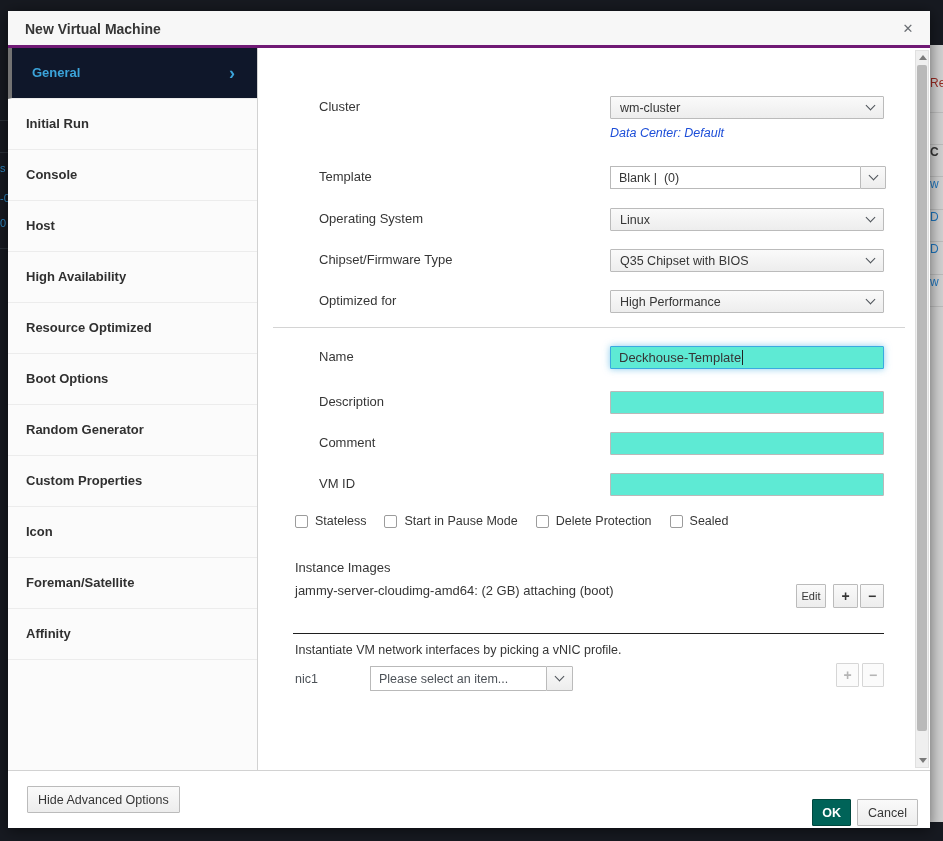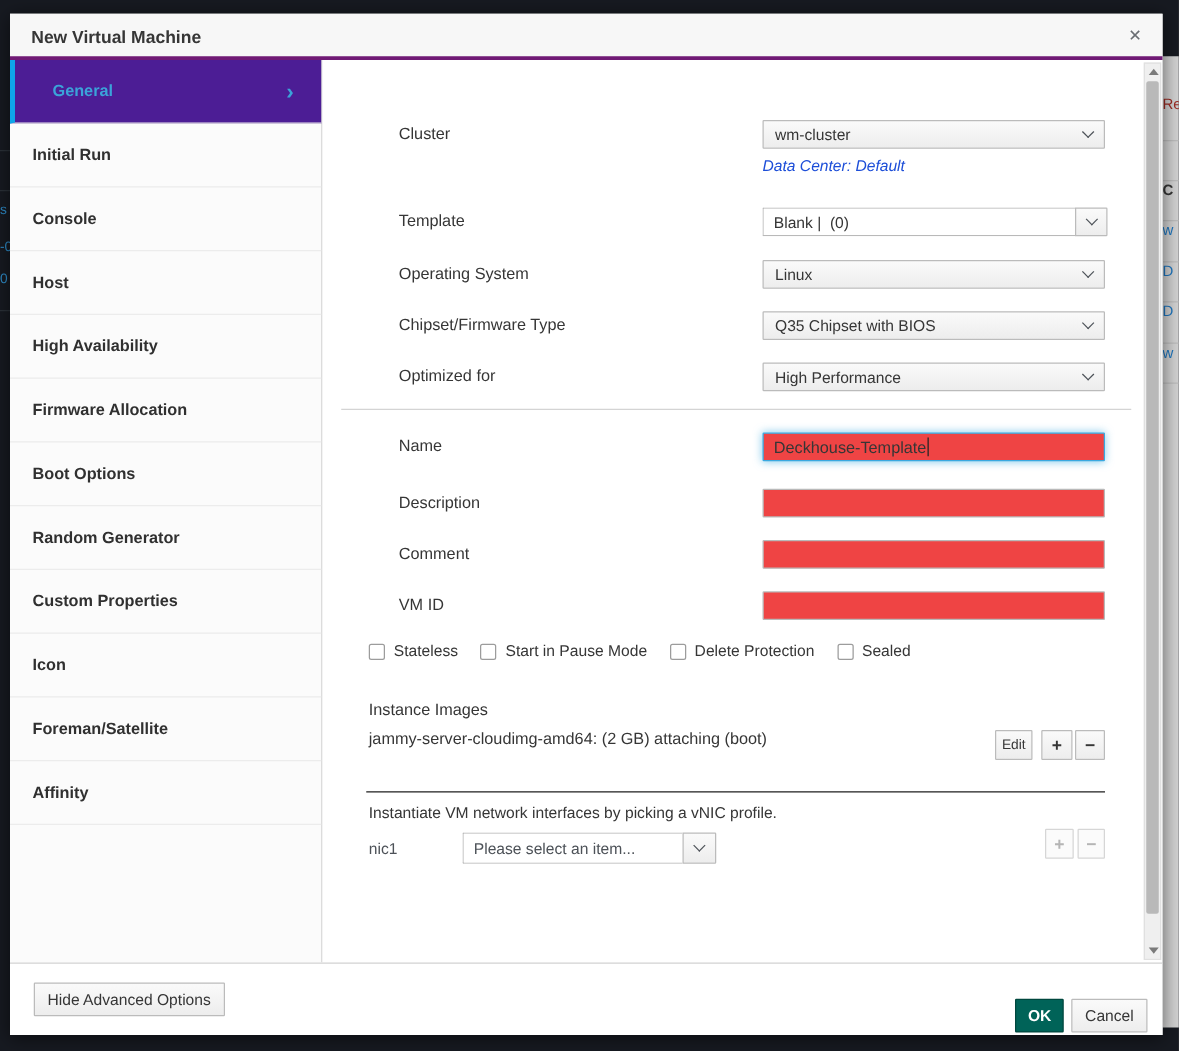--- a/index.html
+++ b/index.html
@@ -29,21 +29,21 @@
   .dlg-title { position:absolute; left:17px; top:0; line-height:37px; font-size:14px; font-weight:bold; color:#363636; }
   .dlg-close { position:absolute; right:13px; top:9px; width:18px; height:18px; line-height:18px; text-align:center;
                font-size:13px; color:#6a6e73; cursor:pointer; }
 
   .dlg-body { flex:1 1 auto; display:flex; min-height:0; }
 
   
   .sidebar { width:250px; flex:0 0 250px; background:#fbfbfb; border-right:1px solid #d2d2d2; }
   .side-item { height:51px; line-height:50px; border-bottom:1px solid #ececec; padding-left:18px;
                font-size:13px; font-weight:bold; color:#303030; position:relative; cursor:pointer; }
-  .side-item.selected { background:#4c1d95; border-left:4px solid #0ea5e9; padding-left:30px; color:#3ba3d9; }
+  .side-item.selected { background:#0f172a; border-left:4px solid #737373; padding-left:20px; color:#3ba3d9; }
   .side-chevron { position:absolute; right:22px; top:0; font-size:18px; color:#3ba3d9; font-weight:bold; }
 
   
   .content { flex:1 1 auto; position:relative; background:#ffffff; overflow:hidden; }
 
   .lbl { position:absolute; font-size:13px; color:#363636; white-space:nowrap;margin-left:24px; }
   .note { position:absolute; font-size:12.5px; font-style:italic; color:#1d4ed8; }
 
   .select { position:absolute; height:23px; width:274px; left:352px;
             background:linear-gradient(to bottom,#fafafa,#ededed);
@@ -53,21 +53,21 @@
   .chev { width:7px; height:7px; border-right:1.4px solid #4d5258; border-bottom:1.4px solid #4d5258;
           transform:rotate(45deg); margin-top:-4px; flex:0 0 auto; }
 
   .combo { position:absolute; left:352px; display:flex; }
   .combo-field { height:23px; background:#ffffff; border:1px solid #b9b9b9; border-right:none; border-radius:1px 0 0 1px;
                  display:flex; align-items:center; padding:0 8px; font-size:12.5px; color:#363636; }
   .combo-field .ctext { white-space:pre; }
   .combo-btn { height:23px; width:26px; background:linear-gradient(to bottom,#fafafa,#ededed);
                border:1px solid #bbbbbb; border-radius:0 1px 1px 0; display:flex; align-items:center; justify-content:center; cursor:pointer; }
 
-  .tinput { position:absolute; left:352px; width:274px; height:23px; background:#ef4444;
+  .tinput { position:absolute; left:352px; width:274px; height:23px; background:#5eead4;
             border:1px solid #b9b9b9; border-radius:1px; padding:0 8px; font-size:13px; color:#363636;
             font-family:"Liberation Sans", sans-serif; }
   .tinput.focused { border:1px solid #3aa9e0; box-shadow:0 0 7px rgba(58,169,224,0.6); display:flex; align-items:center; }
   .caret { display:inline-block; width:1px; height:15px; background:#222; margin-left:1px; }
 
   .divider { position:absolute; height:1px; background:#d4d4d4; }
   .divider.dark { background:#1f1f1f; }
 
   .cbrow { position:absolute; left:37px; top:466px; display:flex; gap:18px; align-items:center; }
   .cbitem { display:flex; align-items:center; gap:7px; font-size:12.5px; color:#363636; cursor:pointer; }
@@ -141,21 +141,21 @@
 
       <div class="sidebar">
         <div class="side-item selected">
           <span>General</span>
           <span class="side-chevron">›</span>
         </div>
         <div class="side-item"><span>Initial Run</span></div>
         <div class="side-item"><span>Console</span></div>
         <div class="side-item"><span>Host</span></div>
         <div class="side-item"><span>High Availability</span></div>
-        <div class="side-item"><span>Firmware Allocation</span></div>
+        <div class="side-item"><span>Resource Optimized</span></div>
         <div class="side-item"><span>Boot Options</span></div>
         <div class="side-item"><span>Random Generator</span></div>
         <div class="side-item"><span>Custom Properties</span></div>
         <div class="side-item"><span>Icon</span></div>
         <div class="side-item"><span>Foreman/Satellite</span></div>
         <div class="side-item"><span>Affinity</span></div>
       </div>
 
       <div class="content">
 

